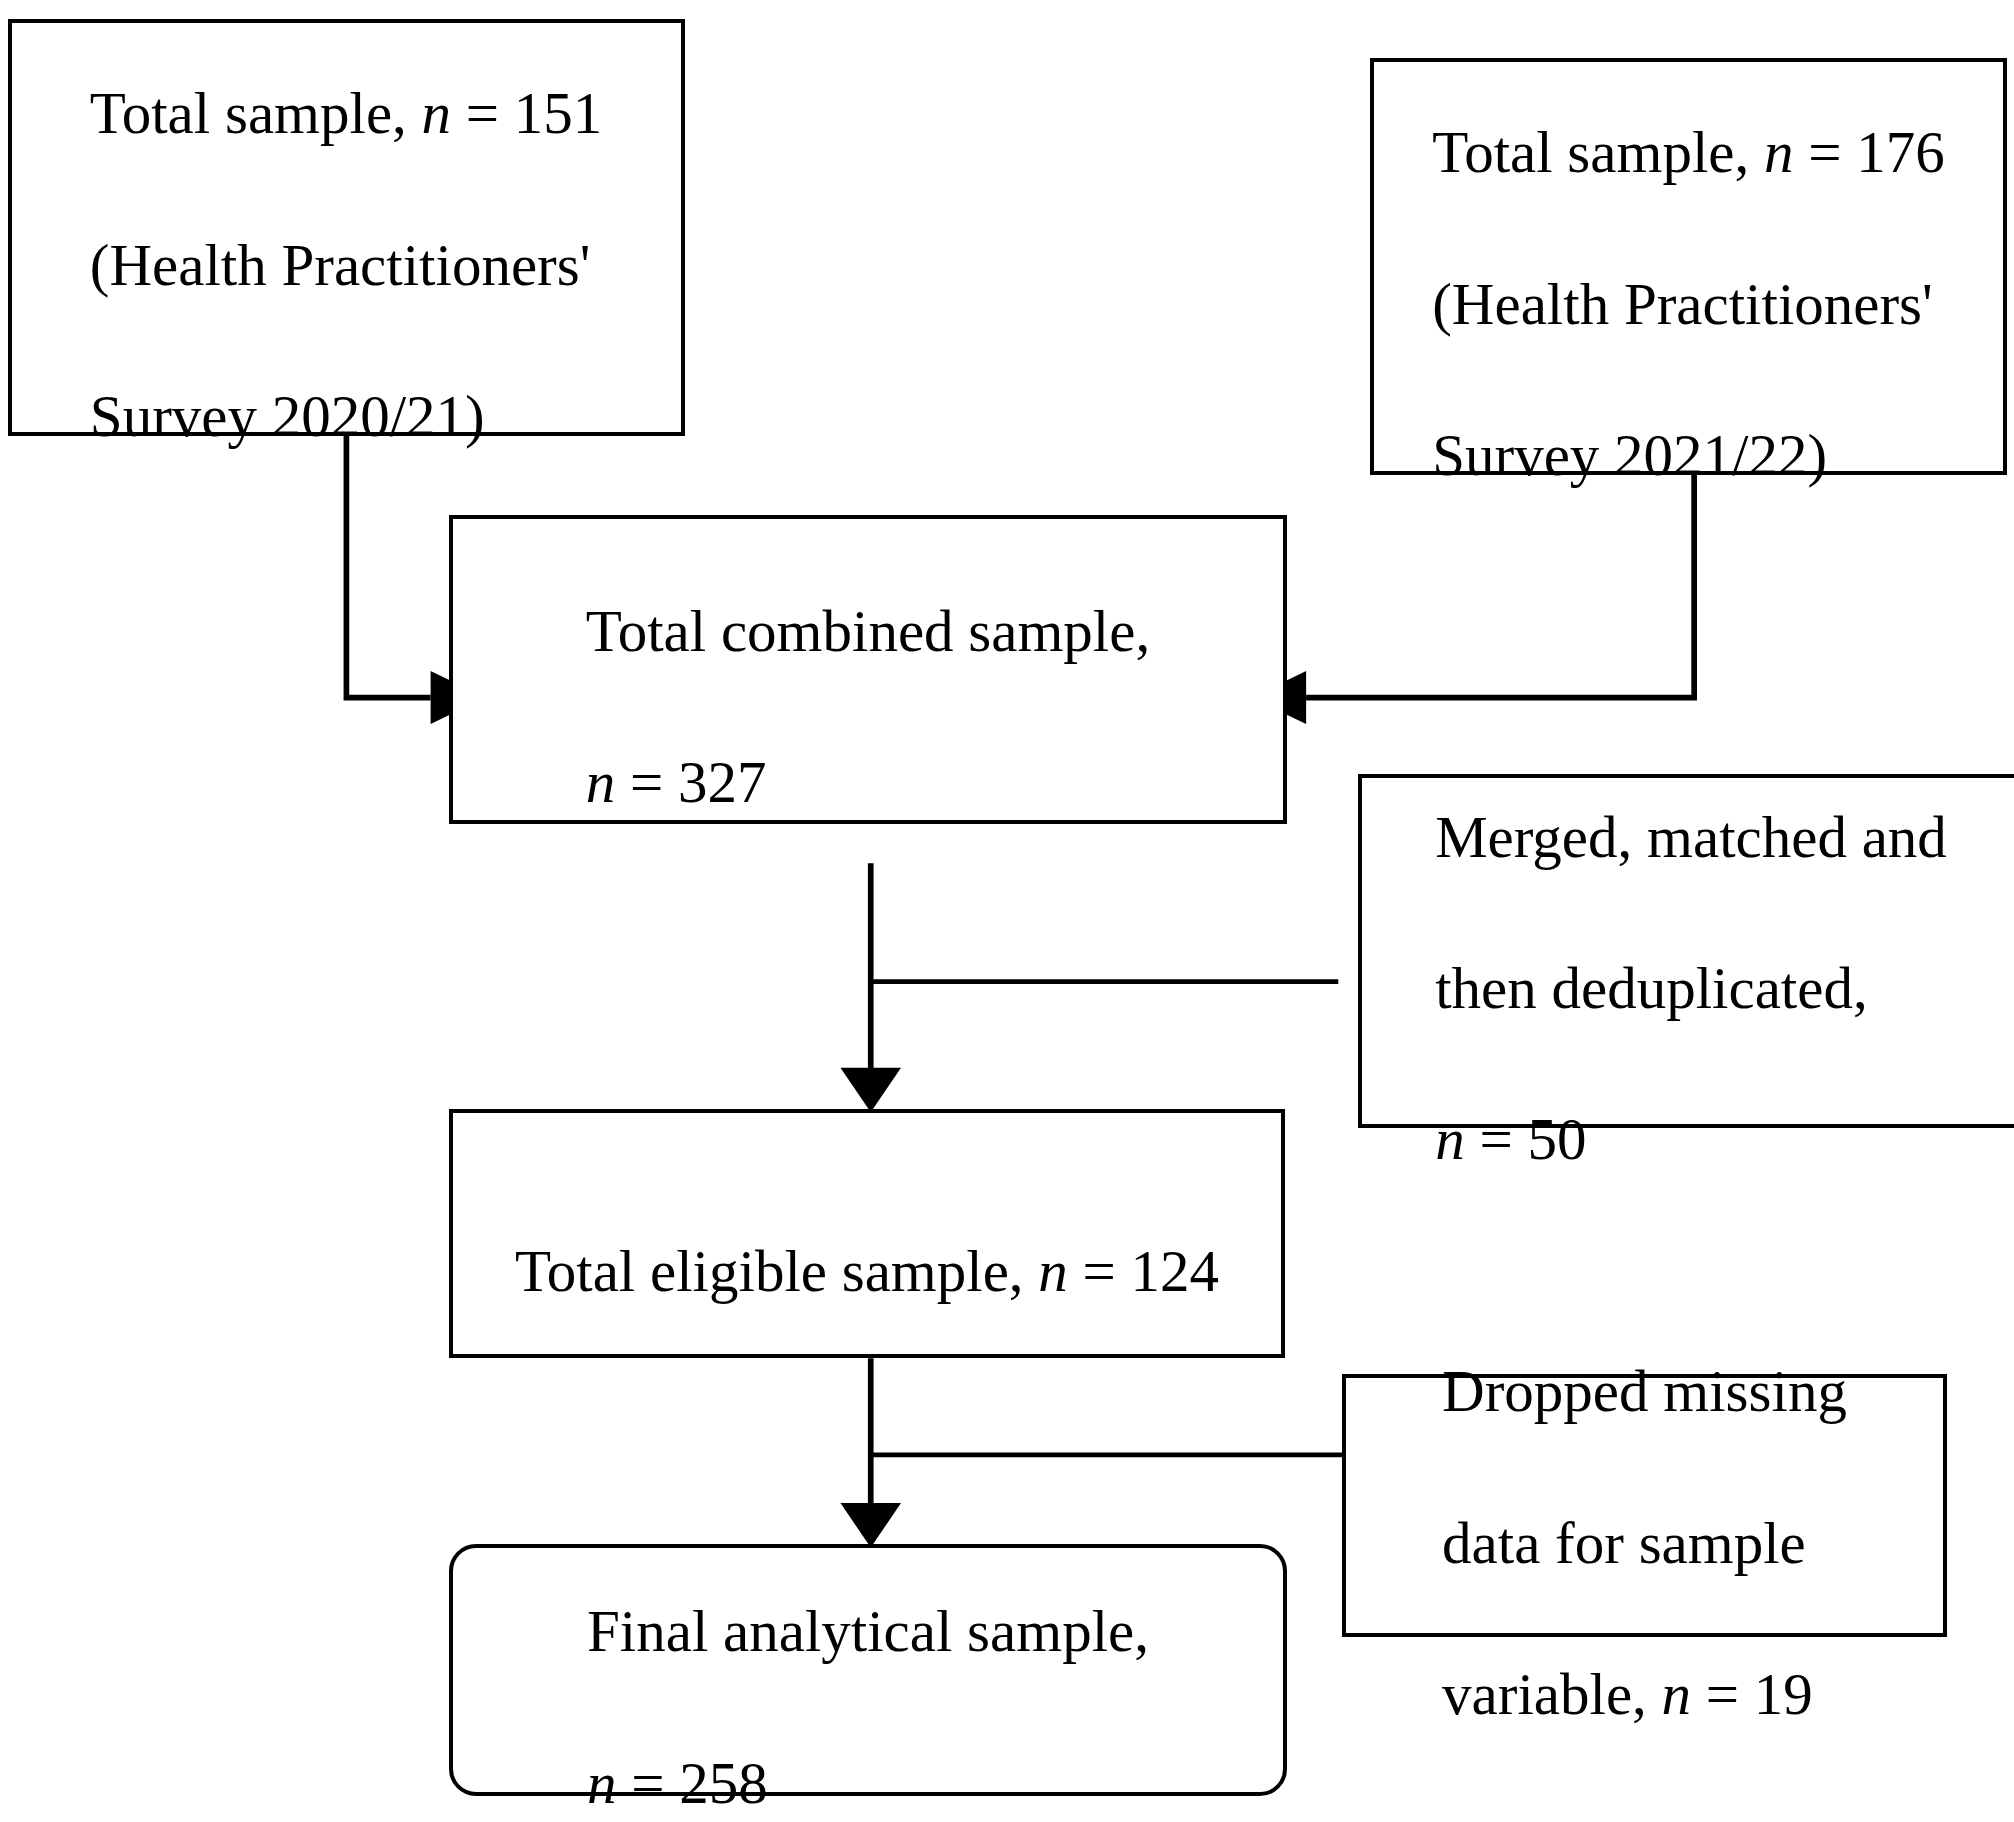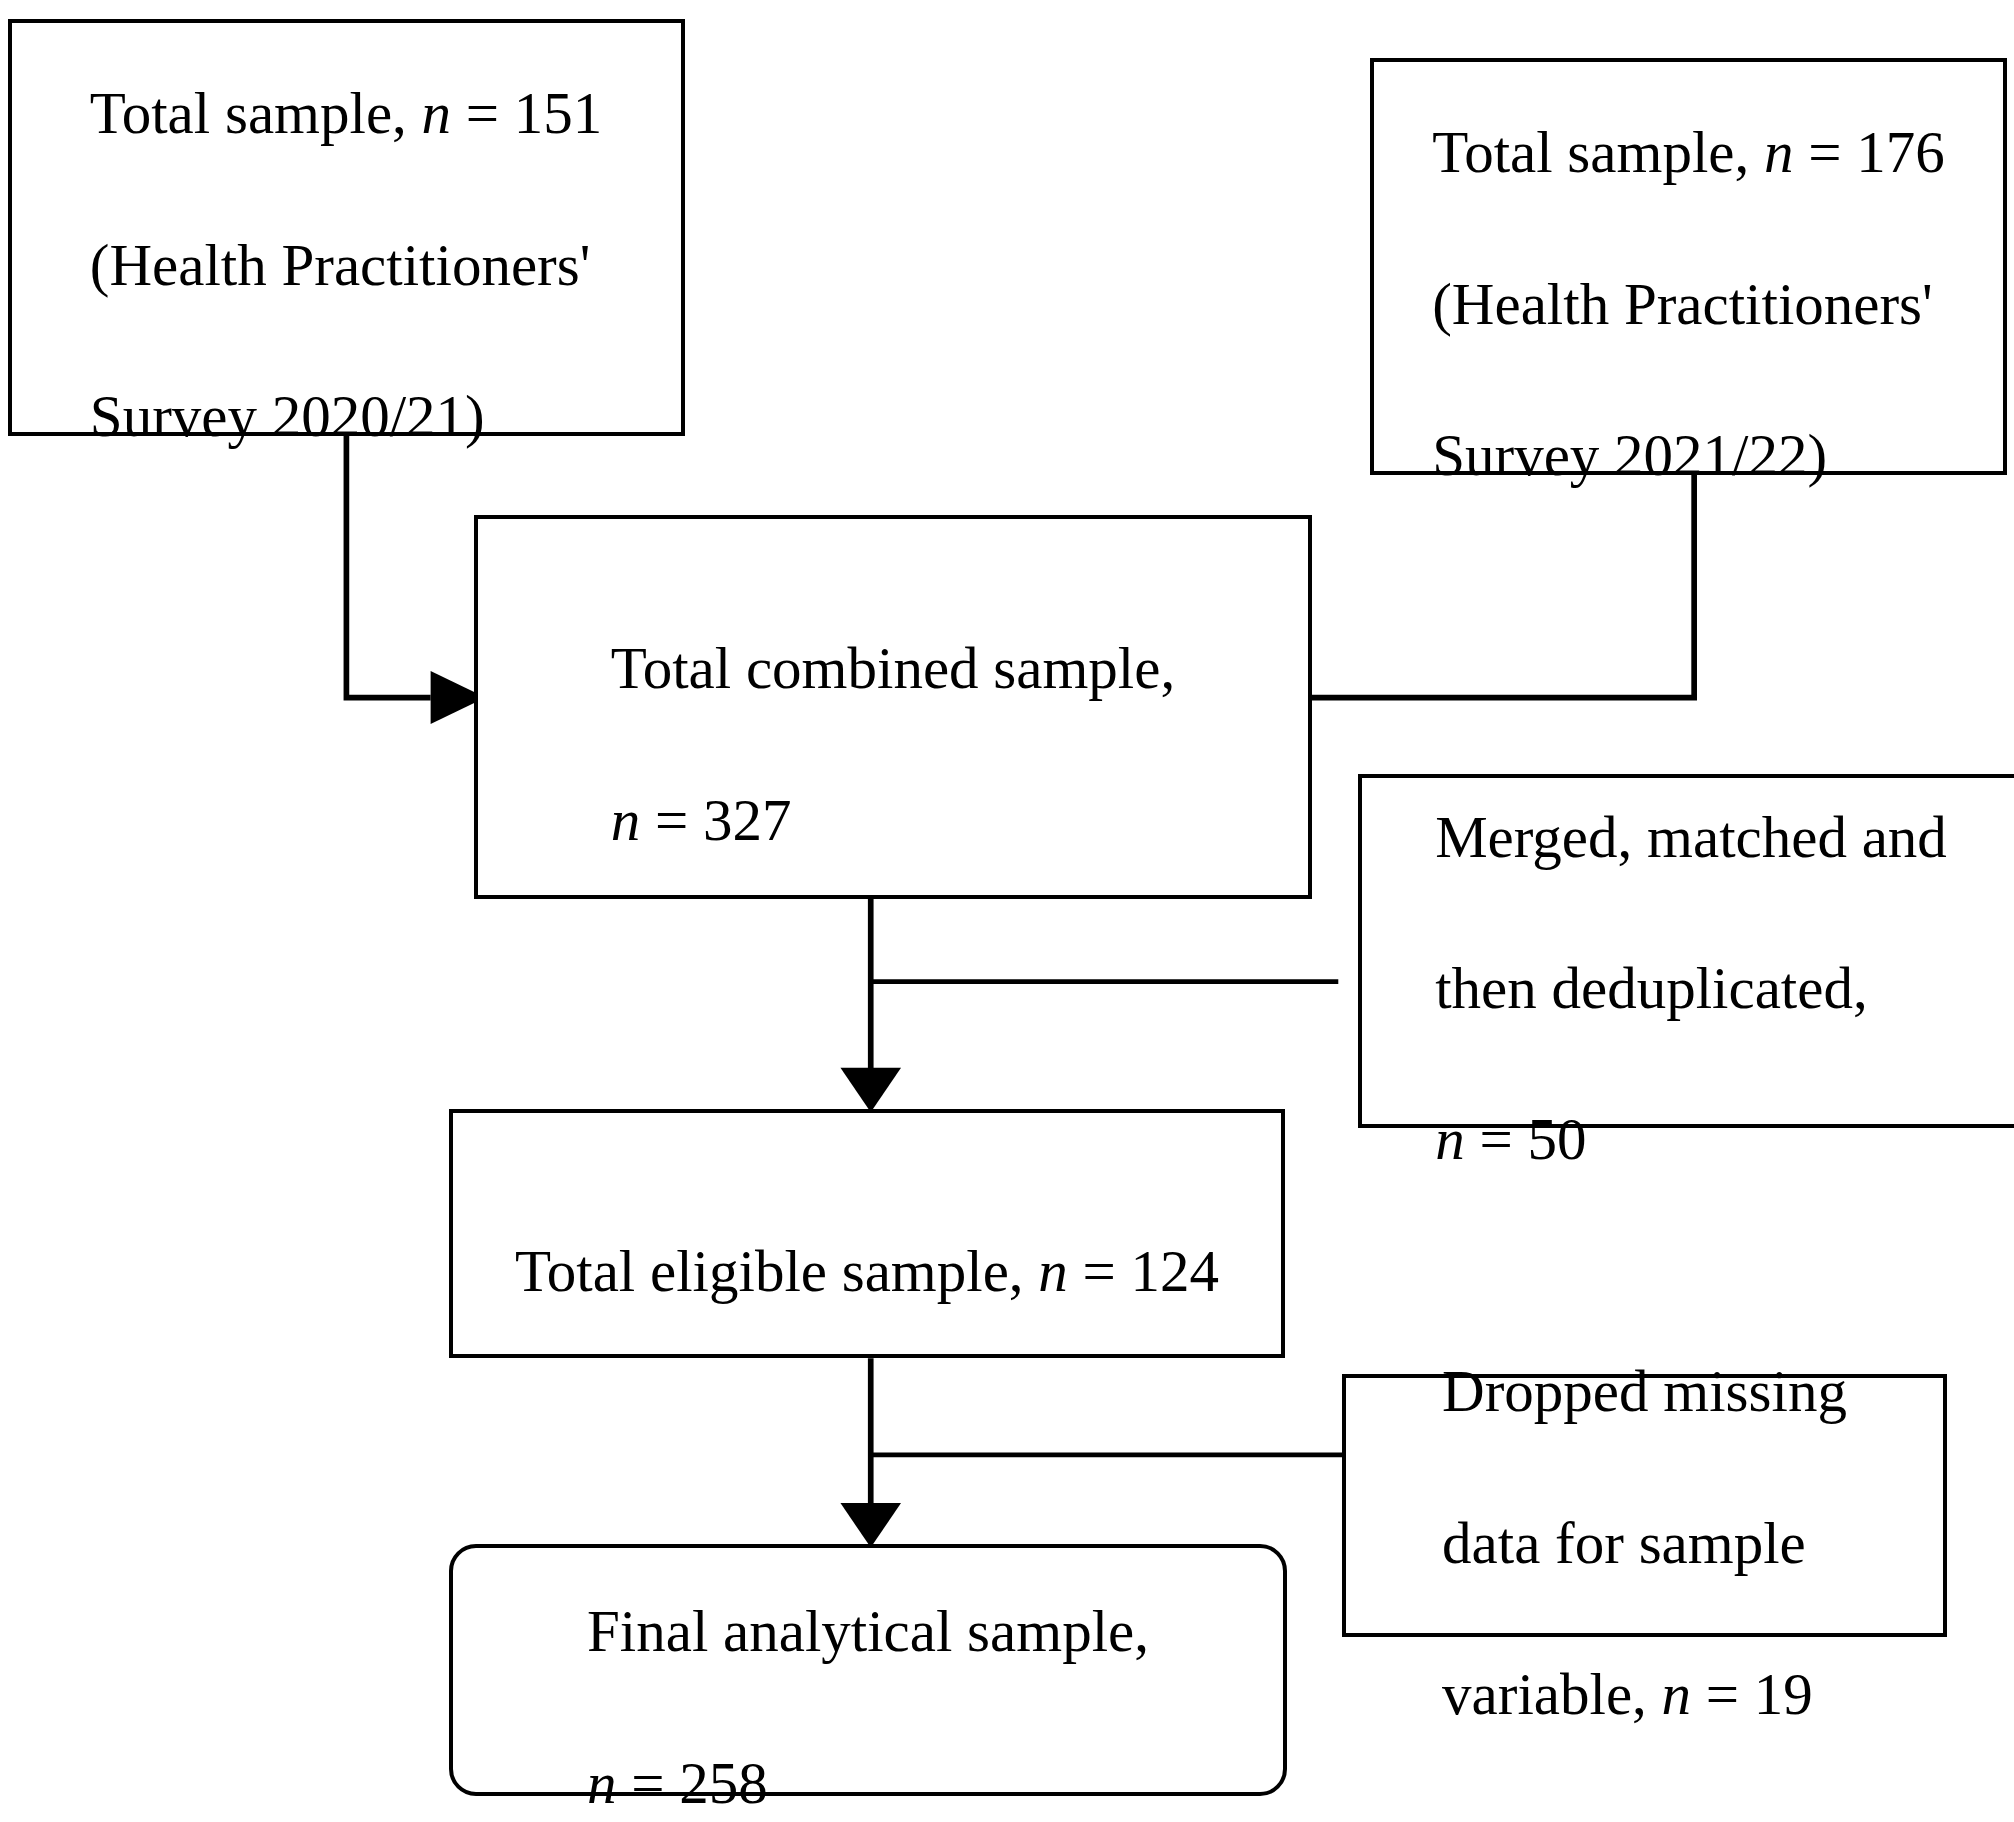--- a/index.html
+++ b/index.html
@@ -91,21 +91,21 @@
   </div>
 
   <div class="flow-box" style="left:1370px; top:17px; width:637px; height:417px;margin-top:41px;">
     <div class="box-text">
       <span>Total sample, </span><span class="ital">n</span><span> = 176</span><br>
       <span>(Health Practitioners'</span><br>
       <span>Survey 2021/22)</span>
     </div>
   </div>
 
-  <div class="flow-box" style="left:474px; top:515px; width:838px; height:384px;">
+  <div class="flow-box" style="left:449px; top:515px; width:838px; height:309px;">
     <div class="box-text">
       <span>Total combined sample,</span><br>
       <span class="ital">n</span><span> = 327</span>
     </div>
   </div>
 
   <div class="flow-box" style="left:1338px; top:774px; width:666px; height:354px;margin-left:20px;">
     <div class="box-text">
       <span>Merged,  matched and</span><br>
       <span>then deduplicated,</span><br>

